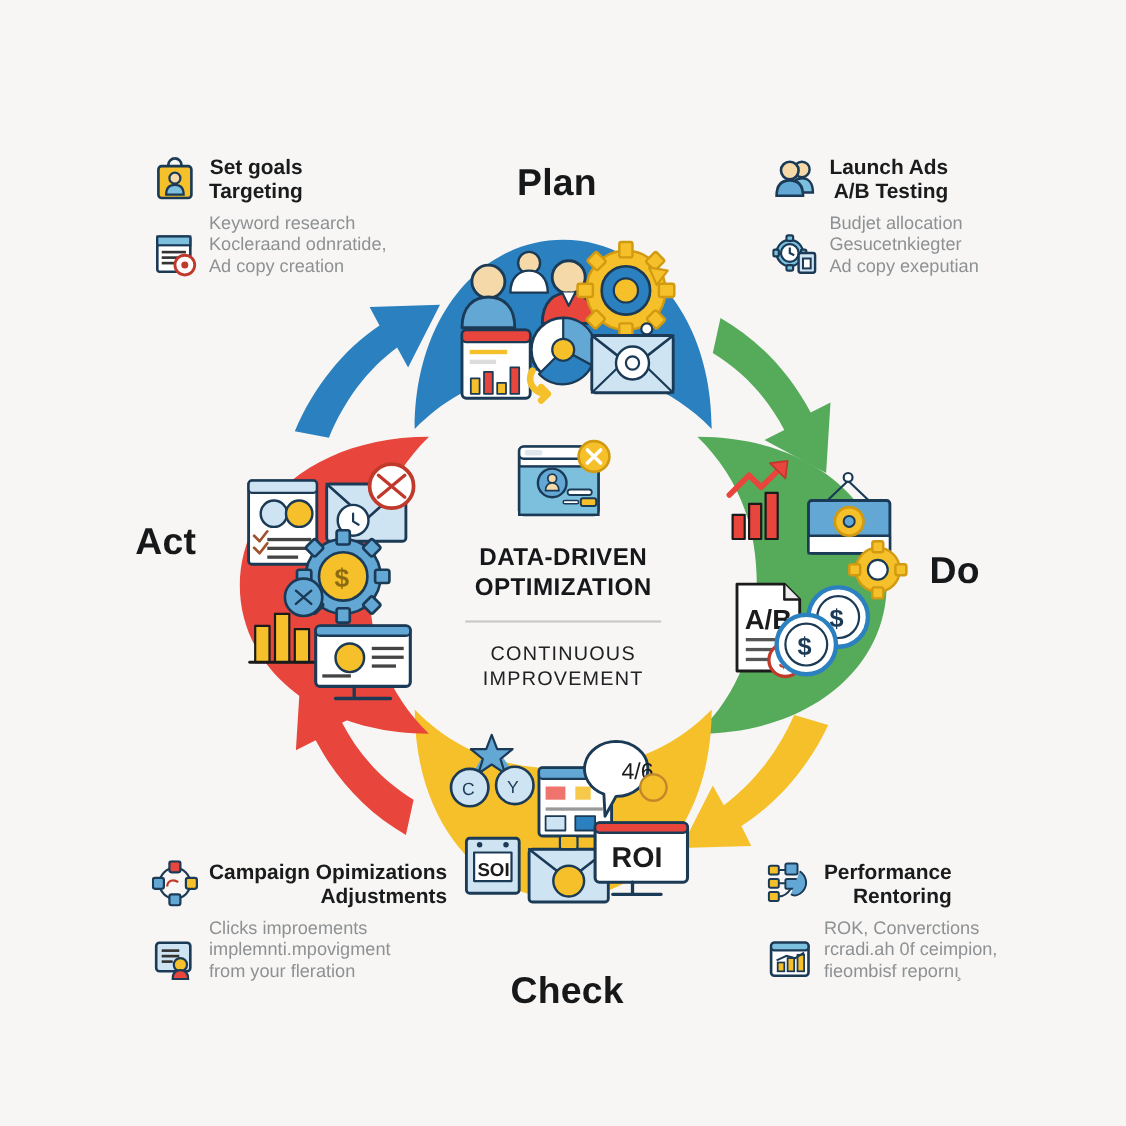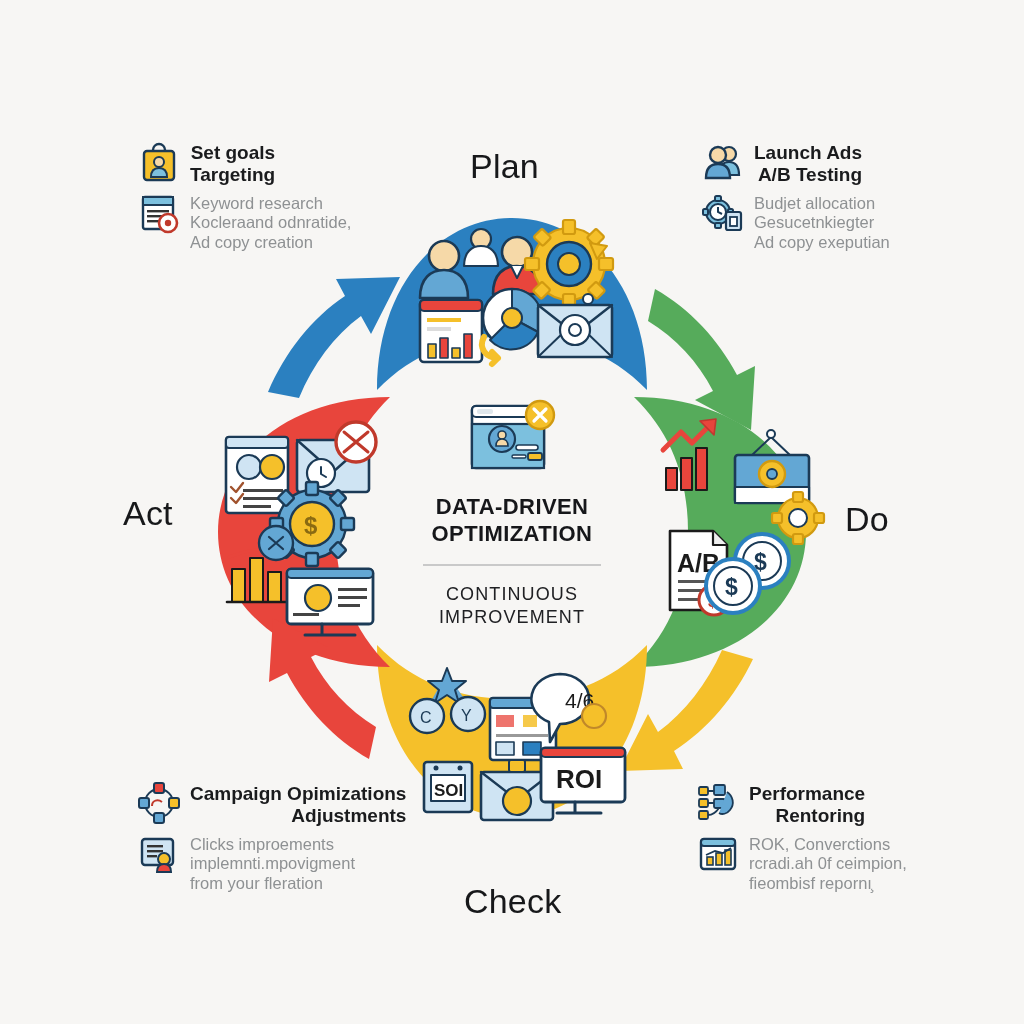--- a/index.html
+++ b/index.html
@@ -20,29 +20,29 @@
   
   .cycle-stage {
     position: absolute;
     overflow: hidden;
   }
 
   
   .stage-label {
     position: absolute;
     font-size: 34px;
-    font-weight: normal;
+    font-weight: bold;
     color: #17181a;
     letter-spacing: 0.2px;
     white-space: nowrap;
   }
   .stage-label.plan  { left: 470px; top: 147px; }
   .stage-label.do    { left: 845px; top: 500px; }
   .stage-label.check { left: 464px; top: 882px; }
-  .stage-label.act   { left: 123px; top: 494px; }
+  .stage-label.act   { left: 123px; top: 474px; }
 
   
   .note {
     position: absolute;
     width: 310px;
     display: block;
   }
   .note.tl { left: 138px; top: 141px; }
   .note.tr { left: 702px; top: 141px; }
   .note.bl { left: 138px; top: 782px; }
@@ -64,21 +64,21 @@
     font-size: 19px;
     font-weight: bold;
     color: #1a1b1d;
     line-height: 1.16;
     padding-top: 1px;
   }
   .note-title span { display: block; }
 
   .note-sub {
     display: flex;
-    align-items: flex-start;
+    align-items: flex-end;
     gap: 10px;
     margin-top: 6px;
   }
   .note-sub-text {
     font-size: 16.5px;
     color: #8e9193;
     line-height: 1.17;
     padding-top: 2px;
   }
   .note-sub-text span { display: block; }

